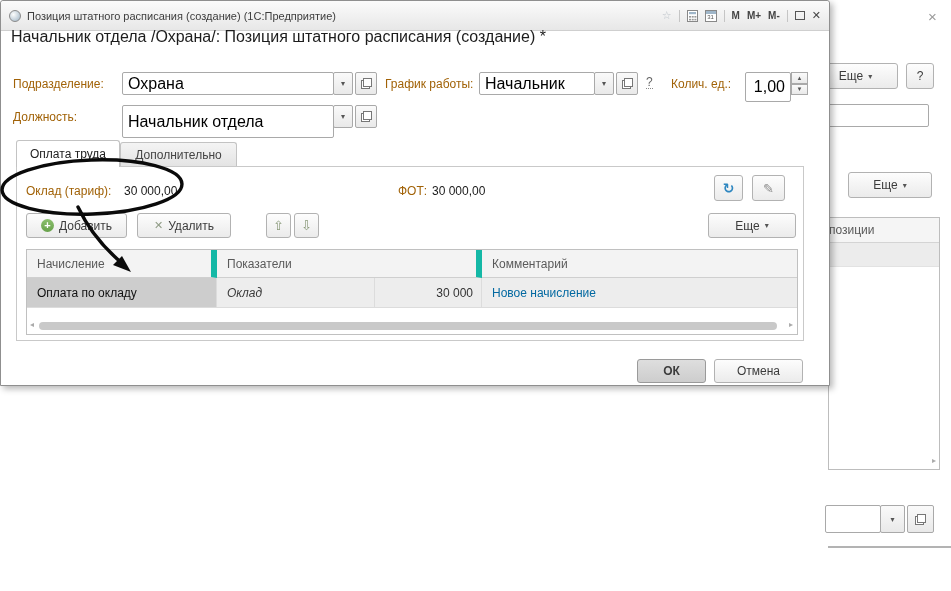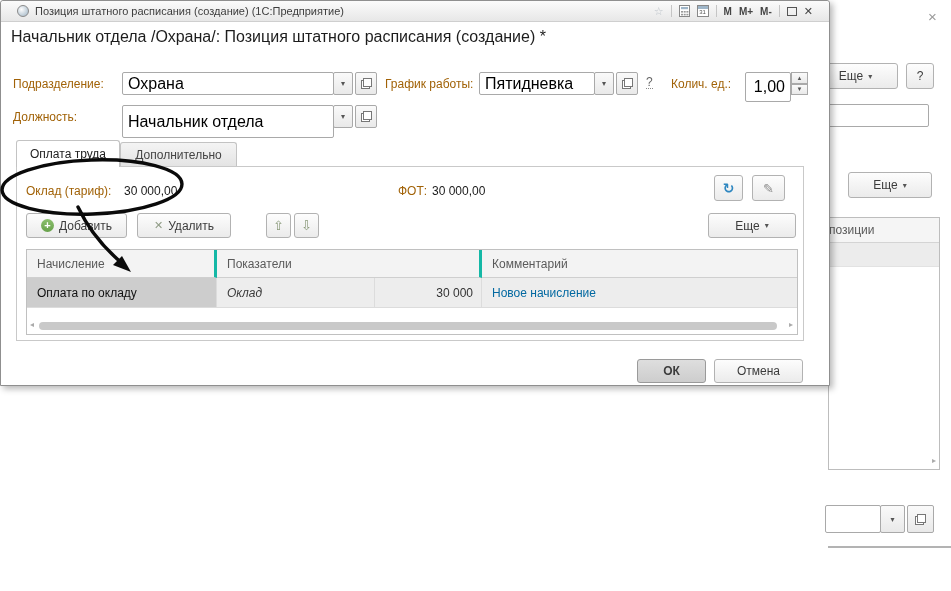--- a/index.html
+++ b/index.html
@@ -30,36 +30,36 @@
   }
   .qlink { position:absolute; color:#666; border-bottom:1px dotted #888; line-height:12px; }
   .sep-v { width:1px; height:12px; background:#c5c5c5; }
   
   #dialog {
     position:absolute; left:0; top:200; width:830px; height:386px;
     background:#fff; border:1px solid #8f8f8f; border-radius:3px 3px 0 0;
     box-shadow:3px 3px 6px rgba(0,0,0,0.28); z-index:10;
   }
   #dialog-titlebar {
-    position:absolute; left:0; top:0; right:0; height:21px;
+    position:absolute; left:0; top:0; right:0; height:30px;
     background:linear-gradient(#fbfbfb,#e7e7e7); border-bottom:1px solid #cfcfcf;
-    border-radius:3px 3px 0 0; display:flex; align-items:center; padding:0 16px; gap:6px;
+    border-radius:3px 3px 0 0; display:flex; align-items:center; padding:0 8px; gap:6px;
     font-size:11px; color:#3d3d3d;
   }
   .tb-icons { margin-left:auto; display:flex; align-items:center; gap:7px; }
   .tb-txt { font-size:10px; font-weight:bold; color:#444; }
   .tab {
     position:absolute; display:flex; align-items:center; justify-content:center;
     border:1px solid #c3c3c3; border-bottom:none; border-radius:3px 3px 0 0; font-size:12px;
   }
   .tab.active { background:#fff; z-index:3; color:#222; }
   .tab.inactive { background:linear-gradient(#f4f4f4,#e3e3e3); color:#444; }
   .th {
     display:flex; align-items:center; padding-left:10px; background:#f3f3f3;
-    border-right:3px solid #14b8a6; border-bottom:1px solid #cfcfcf; color:#5a5a5a; height:28px;
+    border-right:6px solid #14b8a6; border-bottom:1px solid #cfcfcf; color:#5a5a5a; height:28px;
   }
   .td {
     display:flex; align-items:center; padding-left:10px; height:30px;
     border-right:1px solid #dcdcdc; border-bottom:1px solid #dcdcdc; color:#333; background:#ededed;
   }
   .spin { position:absolute; width:17px; display:flex; flex-direction:column; }
   .spin span {
     flex:1; display:flex; align-items:center; justify-content:center; font-size:6px; color:#555;
     border:1px solid #a9a9a9; background:linear-gradient(#fafafa,#e9e9e9);
   }
@@ -230,21 +230,21 @@
     </div>
   <div class="fbtn" style="left:354px;top:71px;width:22px;height:23px;">
     <span>
         <svg width="11" height="11" viewBox="0 0 11 11">
           <rect x="0.5" y="2.5" width="8" height="8" fill="#fff" stroke="#777"></rect>
           <rect x="2.5" y="0.5" width="8" height="8" fill="#fff" stroke="#777"></rect>
         </svg>
       </span>
   </div>
   <div class="lbl" style="left:384px;top:76px;">График работы:</div>
-  <div class="field" style="left:478px;top:71px;width:116px;height:23px;">Пятидневка</div>
+  <div class="field" style="left:478px;top:71px;width:116px;height:23px;">Начальник</div>
   <div class="fbtn" style="left:593px;top:71px;width:20px;height:23px;">
       <span>▾</span>
     </div>
   <div class="fbtn" style="left:615px;top:71px;width:22px;height:23px;">
     <span>
         <svg width="11" height="11" viewBox="0 0 11 11">
           <rect x="0.5" y="2.5" width="8" height="8" fill="#fff" stroke="#777"></rect>
           <rect x="2.5" y="0.5" width="8" height="8" fill="#fff" stroke="#777"></rect>
         </svg>
       </span>

